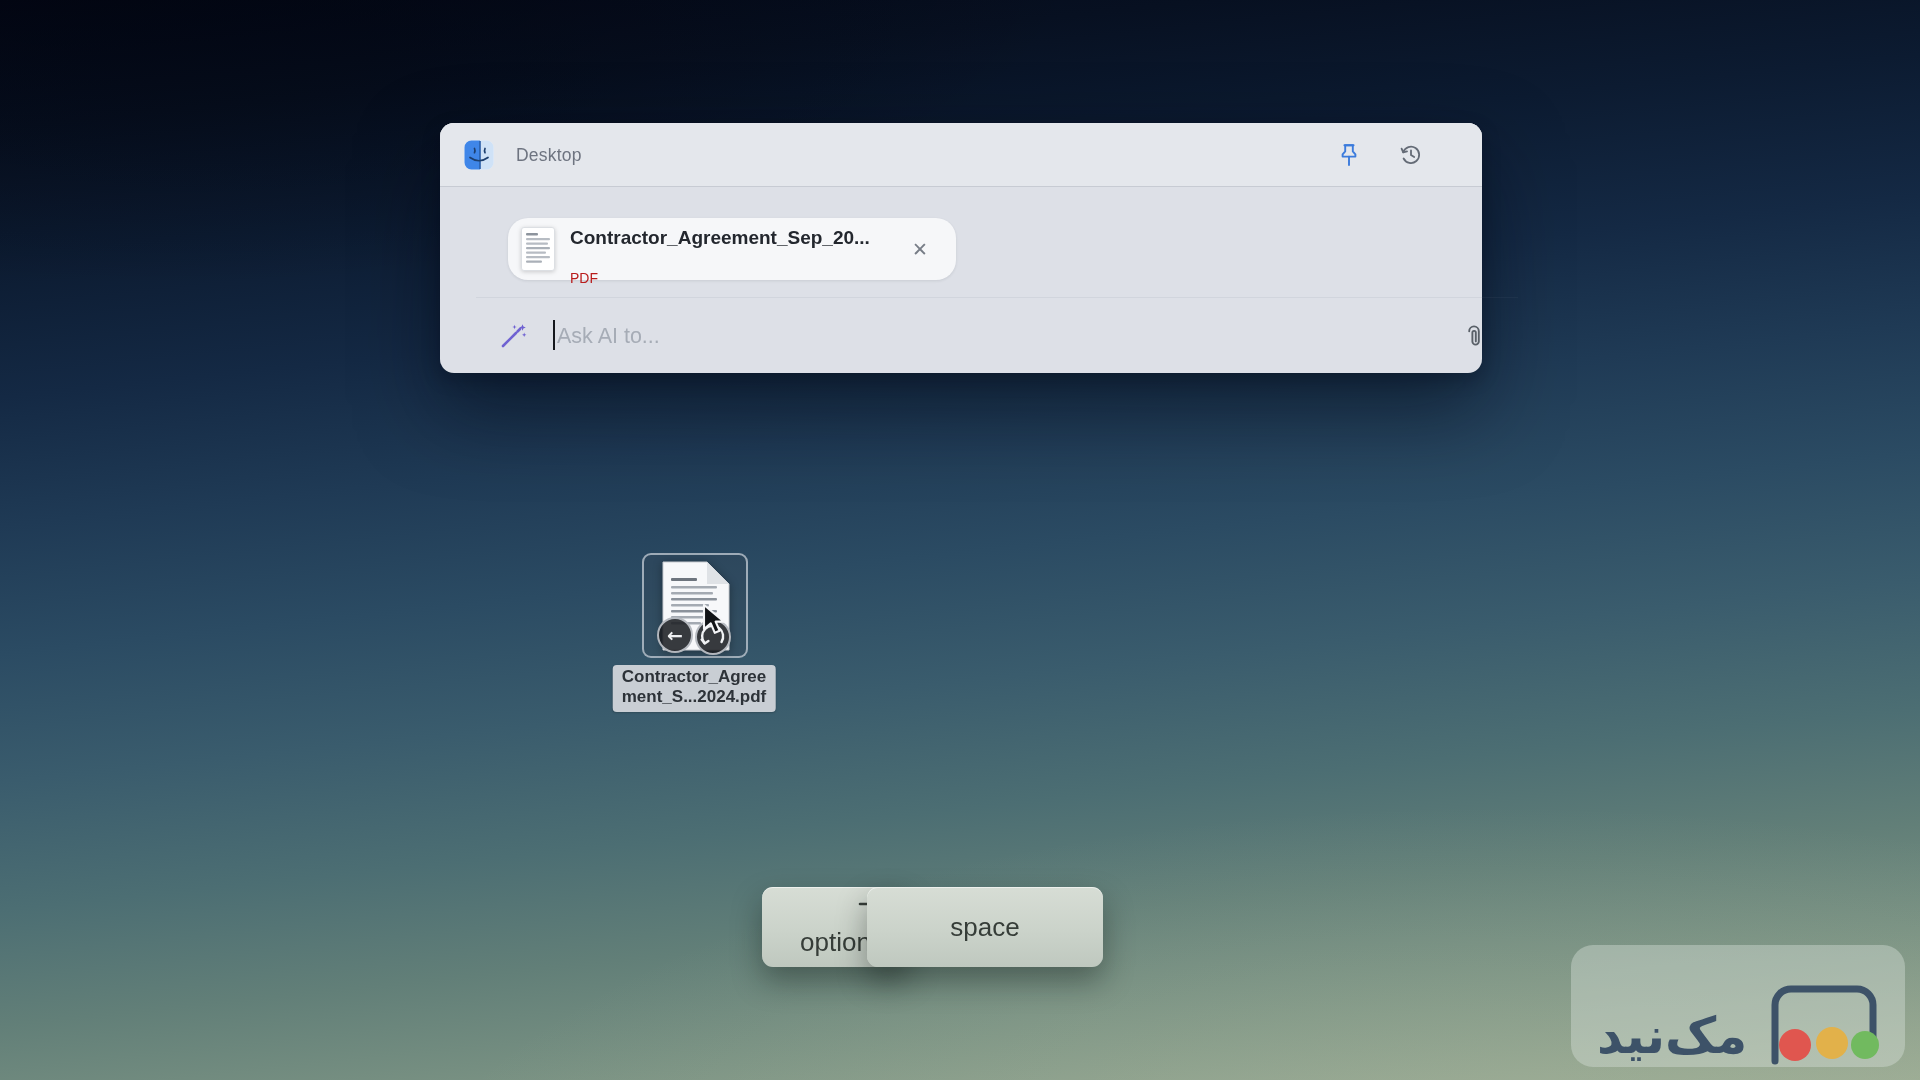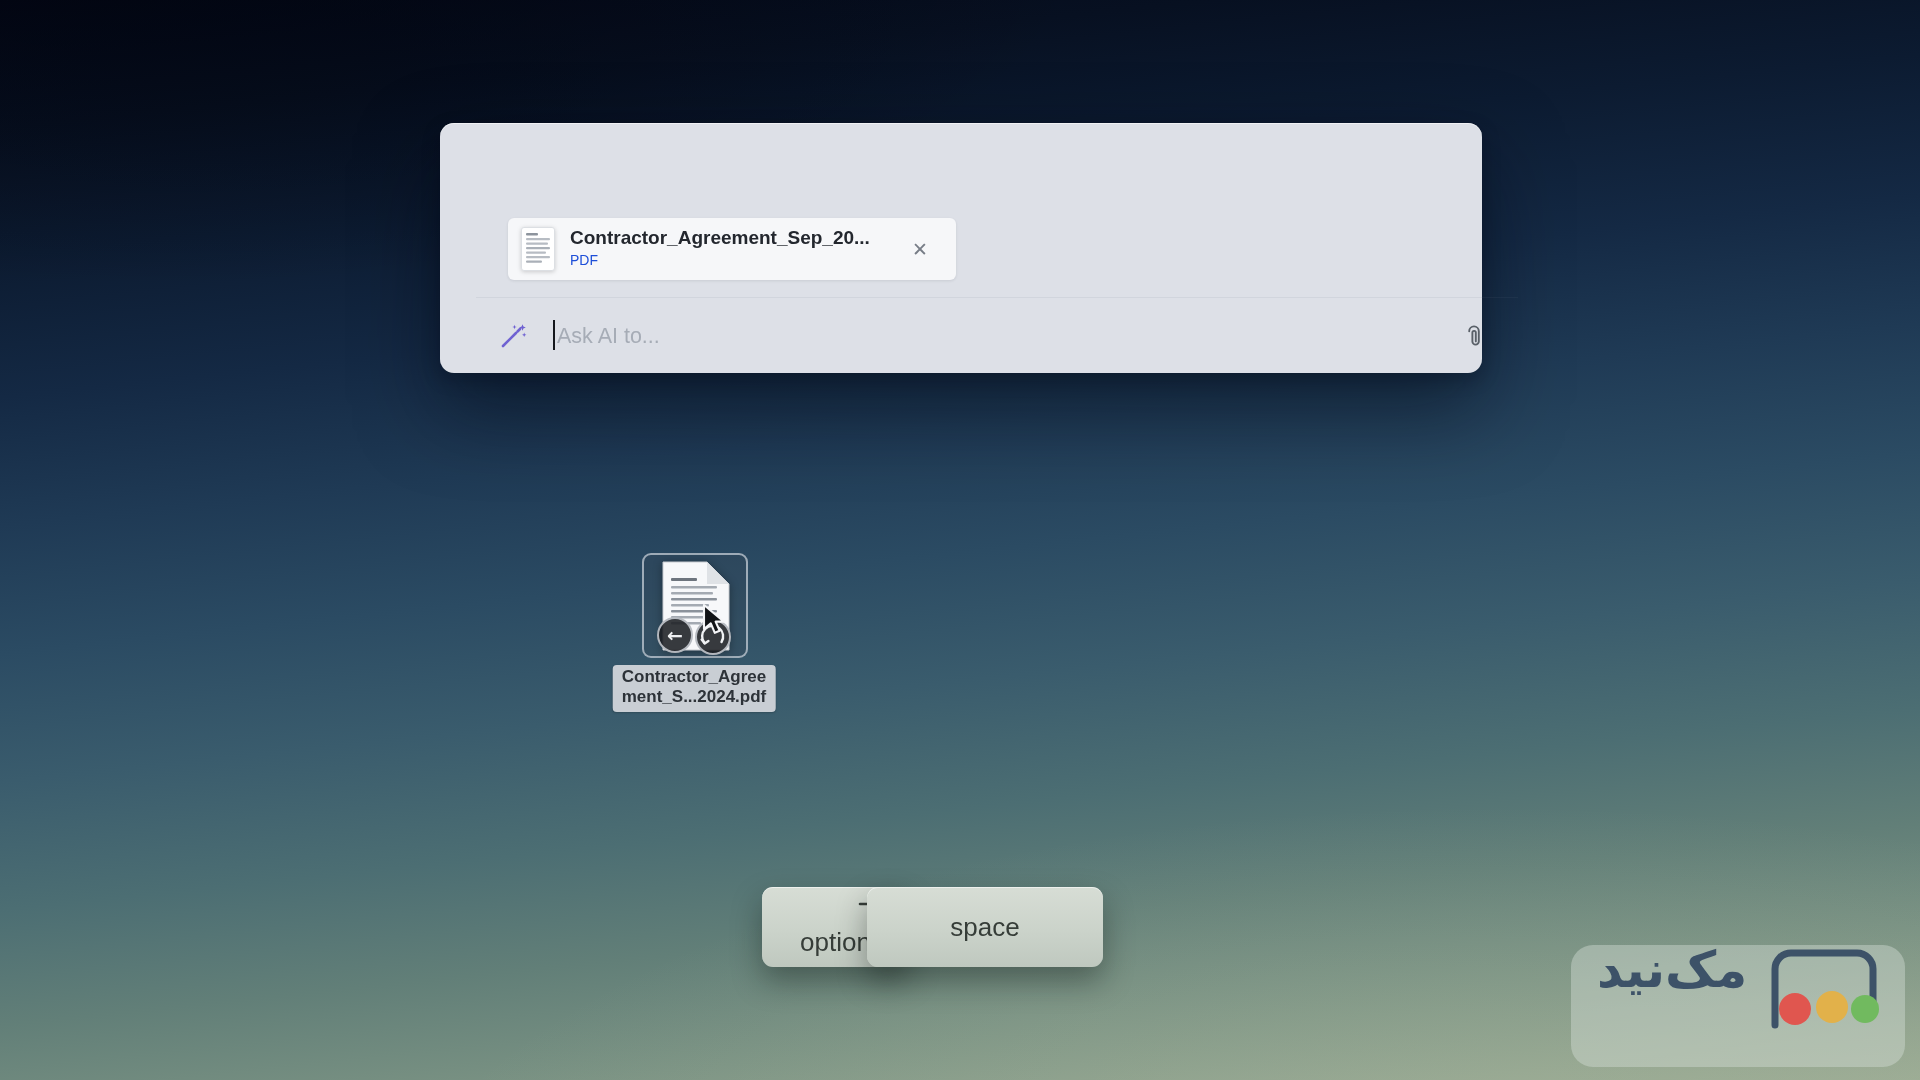--- a/index.html
+++ b/index.html
@@ -33,29 +33,29 @@
   .ctx-label { position:absolute; left:76px; top:0; height:64px; display:flex; align-items:center;
     font-size:17.5px; color:#6e7480; letter-spacing:0.2px; }
   .hdr-btn { position:absolute; top:17px; width:30px; height:30px; display:flex;
     align-items:center; justify-content:center; cursor:pointer; }
   .hdr-btn.pin { right:118px; }
   .hdr-btn.history { right:56px; }
 
   
   .chip {
     position:absolute; left:68px; top:95px; width:448px; height:62px;
-    background:#f6f7f9; border-radius:6px;
+    background:#f6f7f9; border-radius:20px;
     box-shadow:0 1px 3px rgba(20,25,35,0.10);
     display:flex; align-items:center; cursor:pointer;
   }
   .chip-thumb { position:absolute; left:13px; top:8px; width:34px; height:46px;
     filter:drop-shadow(0 1px 2px rgba(0,0,0,0.18)); }
   .chip-meta { position:absolute; left:62px; top:9px; width:330px; }
   .chip-title { font-size:19px; font-weight:700; color:#23272e; white-space:nowrap; }
-  .chip-kind { font-size:14px; color:#1d4ed8; margin-top:3px; }
+  .chip-kind { font-size:14px; color:#b91c1c; margin-top:21px; }
   .chip-close { position:absolute; right:22px; top:0; height:62px; width:28px;
     display:flex; align-items:center; justify-content:center;
     font-family:"DejaVu Sans", sans-serif; font-size:19px; color:#777d87; cursor:pointer; }
 
   
   .input-row { position:absolute; left:0; bottom:0; width:100%; height:76px;
     border-top:1px solid rgba(110,120,140,0.10);
     display:flex; align-items:center;margin-left:36px; }
   .wand { position:absolute; left:23px; top:24px; width:28px; height:28px; }
   .caret { position:absolute; left:77px; top:22px; width:2px; height:30px; background:#15181d; }
@@ -103,31 +103,56 @@
   .key-option .sym { position:absolute; right:18px; top:12px; }
   .key-option .lbl { position:absolute; left:0; right:0; bottom:9px; text-align:center;
     font-size:26px; font-weight:400; }
   .key-space .lbl { position:absolute; left:0; right:0; top:0; bottom:0;
     display:flex; align-items:center; justify-content:center; font-size:26px; }
 
   
   .watermark {
     position:absolute; left:1571px; top:945px; width:334px; height:122px;
     background:rgba(214,223,218,0.42); border-radius:22px;
-    display:flex; align-items:flex-start; justify-content:center; gap:14px;
+    display:flex; align-items:flex-end; justify-content:center; gap:14px;
   }
   .wm-text { font-family:"DejaVu Sans", sans-serif; direction:rtl;
     font-size:50px; font-weight:700; color:#3d5268; line-height:1; padding-bottom:6px; }
   .wm-mark { width:118px; height:86px; }
 </style>
 </head>
 <body>
 
 <div class="panel">
 
+  <div class="panel-header">
+    <svg class="ctx-icon" viewBox="0 0 30 30">
+      <rect x="0.5" y="0.5" width="29" height="29" rx="7" fill="#e8f1fb"></rect>
+      <path d="M7.5 0.5 H16 V29.5 H7.5 A7 7 0 0 1 0.5 22.5 V7.5 A7 7 0 0 1 7.5 0.5 Z" fill="#3f86e8"></path>
+      <path d="M16 0.5 H22.5 A7 7 0 0 1 29.5 7.5 V22.5 A7 7 0 0 1 22.5 29.5 H16 Z" fill="#cfe2f7"></path>
+      <path d="M16 1 V29" stroke="#2a5ea8" stroke-width="1.6" fill="none"></path>
+      <path d="M10.5 8.5 q0.9 2 0 4.2 M21 8.5 q-0.9 2 0 4.2" stroke="#1d3f6e" stroke-width="1.7" fill="none" stroke-linecap="round"></path>
+      <path d="M6 17.5 q9 6.5 18 0" stroke="#1d3f6e" stroke-width="1.7" fill="none" stroke-linecap="round"></path>
+    </svg>
+    <div class="ctx-label">Desktop</div>
+
+    <div class="hdr-btn pin">
+      <svg width="22" height="24" viewBox="0 0 22 24">
+        <path d="M7.2 2.2 h7.6 v6.2 l2.6 3 v2.2 H4.6 v-2.2 l2.6 -3 Z" fill="none" stroke="#3b7bdc" stroke-width="1.9" stroke-linejoin="round"></path>
+        <path d="M6.4 2.2 h9.2 M11 13.8 V22" stroke="#3b7bdc" stroke-width="1.9" stroke-linecap="round"></path>
+      </svg>
+    </div>
+    <div class="hdr-btn history">
+      <svg width="24" height="24" viewBox="0 0 24 24">
+        <path d="M4.6 15.5 A8.2 8.2 0 1 0 4.2 9.2" fill="none" stroke="#646b76" stroke-width="1.8" stroke-linecap="round"></path>
+        <path d="M2.6 5.6 L4.2 9.4 L8 8.4" fill="none" stroke="#646b76" stroke-width="1.8" stroke-linecap="round" stroke-linejoin="round"></path>
+        <path d="M12 7.4 V12 L15.2 14" fill="none" stroke="#646b76" stroke-width="1.8" stroke-linecap="round"></path>
+      </svg>
+    </div>
+  </div>
 
   <div class="chip">
     <svg class="chip-thumb" viewBox="0 0 34 44">
       <rect x="0.5" y="0.5" width="33" height="43" rx="2.5" fill="#ffffff" stroke="#dcdfe3"></rect>
       <rect x="5" y="6" width="12" height="2.4" rx="1" fill="#8d949d"></rect>
       <rect x="5" y="11" width="24" height="2.2" rx="1" fill="#b7bcc3"></rect>
       <rect x="5" y="15.5" width="22" height="2.2" rx="1" fill="#b7bcc3"></rect>
       <rect x="5" y="20" width="24" height="2.2" rx="1" fill="#aab0b8"></rect>
       <rect x="5" y="24.5" width="20" height="2.2" rx="1" fill="#b7bcc3"></rect>
       <rect x="5" y="29" width="24" height="2.2" rx="1" fill="#b7bcc3"></rect>

